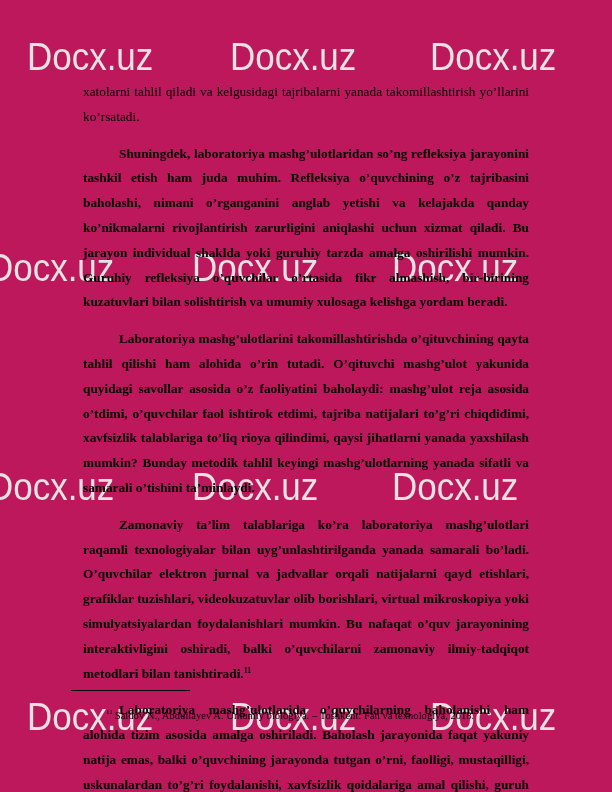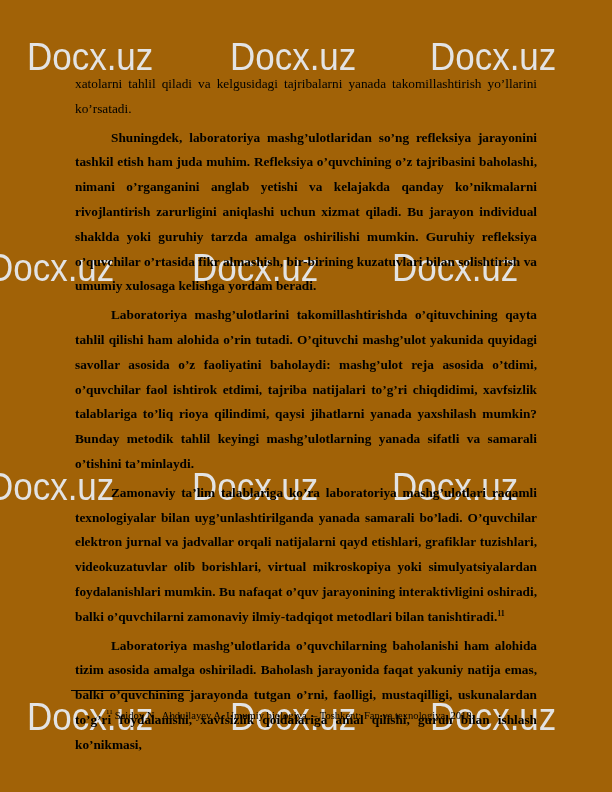--- a/index.html
+++ b/index.html
@@ -1,22 +1,22 @@
 <!DOCTYPE html>
 <html><head>
 <meta charset="utf-8">
 <style>
   html, body { margin: 0; padding: 0; background: #ffffff; }
   body { width: 612px; height: 792px; position: relative; overflow: hidden; }
-  .page { position: absolute; left: 0; top: 0; width: 612px; height: 792px; background: #a16207; }
+  .page { position: absolute; left: 0; top: 0; width: 612px; height: 792px; background: #be185d; }
   .watermarks { position: absolute; left: 0; top: 0; width: 612px; height: 792px; pointer-events: none; }
   .wm-row { position: absolute; left: 0; width: 612px; height: 40px; }
   .wm { position: absolute; font-family: "Liberation Sans", sans-serif; font-size: 38px; color: #e3e3e3; letter-spacing: 0px; line-height: 40px; white-space: nowrap; transform: scaleX(0.92); transform-origin: left top; }
   .body-text { position: absolute; left: 71px; top: 68px; width: 470px; font-family: "Liberation Serif", serif; font-size: 13.3px; line-height: 24.8px; color: #000; }
-  .para { margin: 4px; text-align: justify; text-align-last: left; }
+  .para { margin: 12px; text-align: justify; text-align-last: left; }
   .para.indent { text-indent: 36px; font-weight: bold; }
   .fn-ref { font-size: 8px; vertical-align: super; line-height: 0; }
   .fn-rule { position: absolute; left: 71px; top: 690px; width: 119px; height: 0; border-top: 1px solid #000; }
   .footnote { position: absolute; left: 106px; top: 709px; font-family: "Liberation Serif", serif; font-size: 10.6px; line-height: 14px; color: #000; white-space: nowrap; text-align: right; }
   .footnote .fn-num { font-size: 7px; vertical-align: super; line-height: 0; margin-right: 2px; }
 </style>
 </head>
 <body>
 
 <div class="page">

